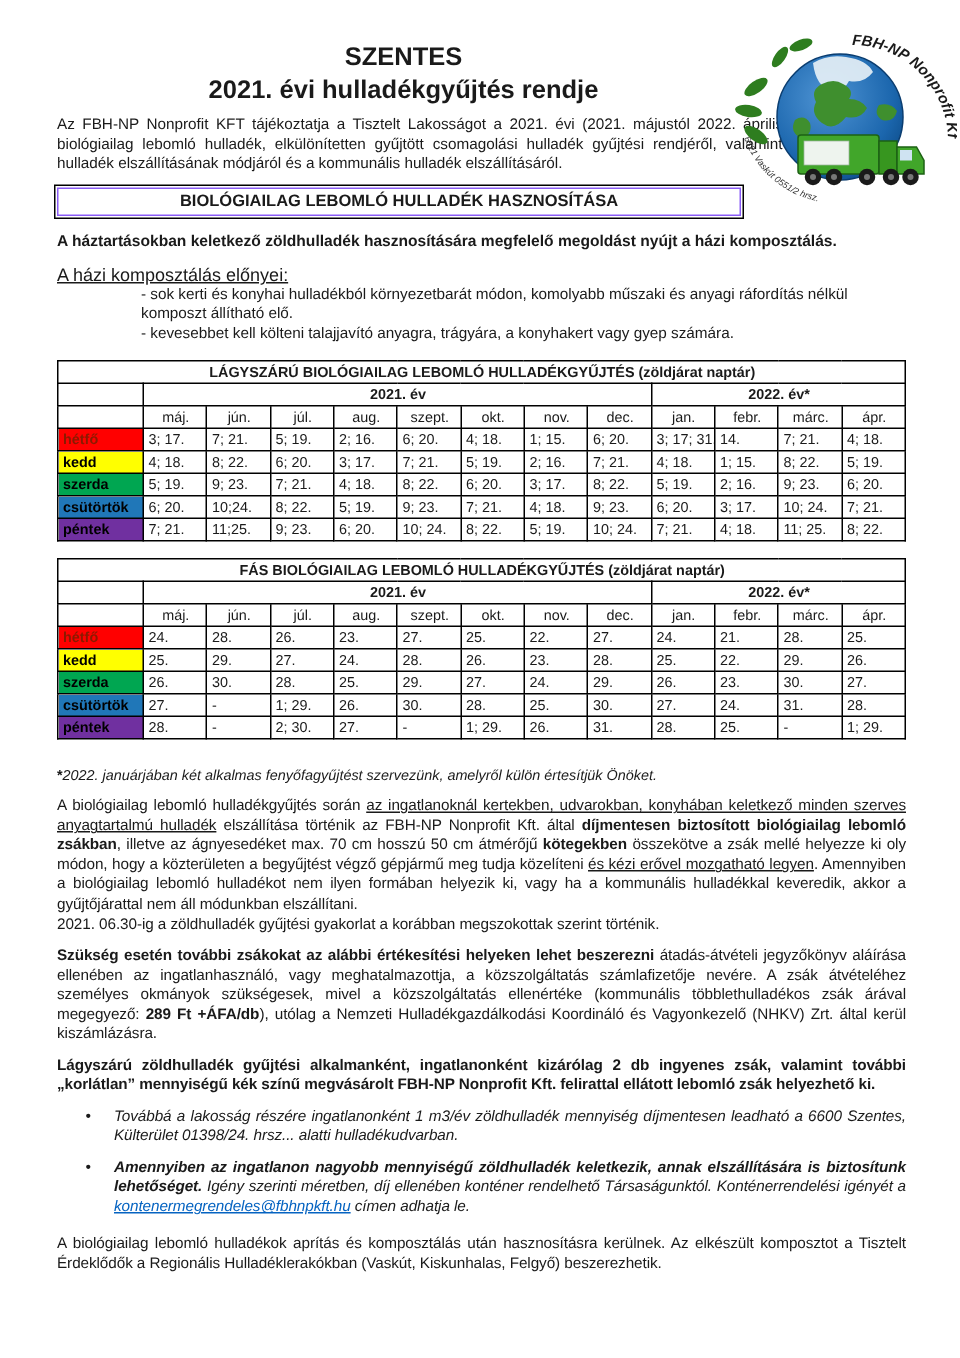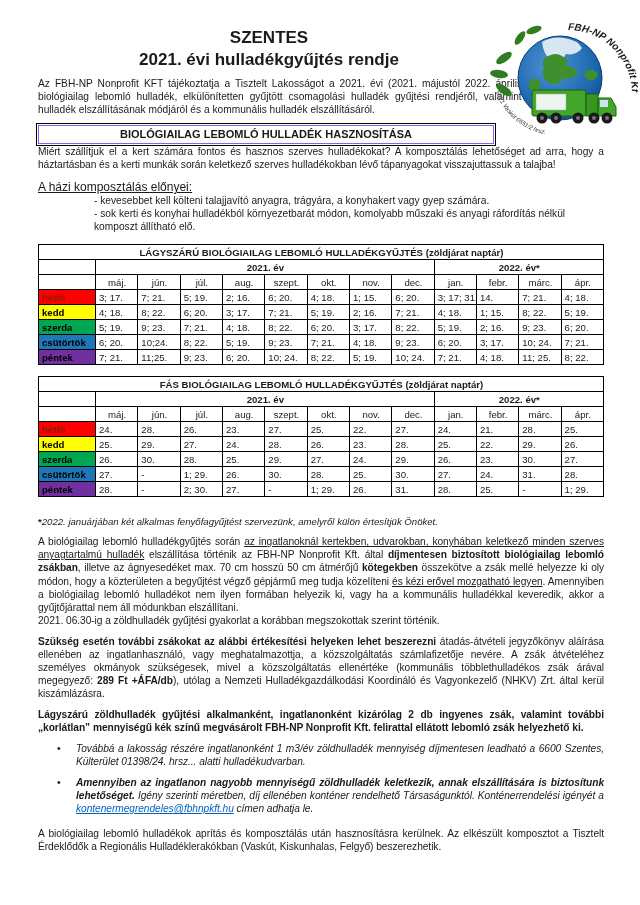--- a/index.html
+++ b/index.html
@@ -117,25 +117,25 @@
 
   <div class="titles">
     <div class="title1">SZENTES</div>
     <div class="title2">2021. évi hulladékgyűjtés rendje</div>
   </div>
 
   <p class="intro">Az FBH-NP Nonprofit KFT tájékoztatja a Tisztelt Lakosságot a 2021. évi (2021. májustól 2022. áprilisig) a biológiailag lebomló hulladék, elkülönítetten gyűjtött csomagolási hulladék gyűjtési rendjéről, valamint lom hulladék elszállításának módjáról és a kommunális hulladék elszállításáról.</p>
 
   <div class="section-box">BIOLÓGIAILAG LEBOMLÓ HULLADÉK HASZNOSÍTÁSA</div>
 
-  <p class="body-text lead-rest">Miért szállítjuk el a kert számára fontos és hasznos szerves hulladékokat? A komposztálás lehetőséget ad arra, hogy a háztartásban és a kerti munkák során keletkező szerves hulladékokban lévő tápanyagokat visszajuttassuk a talajba!</p>
+  <p class="lead-bold">A háztartásokban keletkező zöldhulladék hasznosítására megfelelő megoldást nyújt a házi komposztálás.</p>
 
   <p class="benefits-h">A házi komposztálás előnyei:</p>
+  <p class="benefit">- sok kerti és konyhai hulladékból környezetbarát módon, komolyabb műszaki és anyagi ráfordítás nélkül komposzt állítható elő.</p>
   <p class="benefit">- kevesebbet kell költeni talajjavító anyagra, trágyára, a konyhakert vagy gyep számára.</p>
-  <p class="benefit">- sok kerti és konyhai hulladékból környezetbarát módon, komolyabb műszaki és anyagi ráfordítás nélkül komposzt állítható elő.</p>
 
   <div class="tbl-wrap">
       <table class="sched">
         <colgroup>
           <col style="width: 57px;">
           <col>
           <col>
           <col>
           <col>
           <col>

